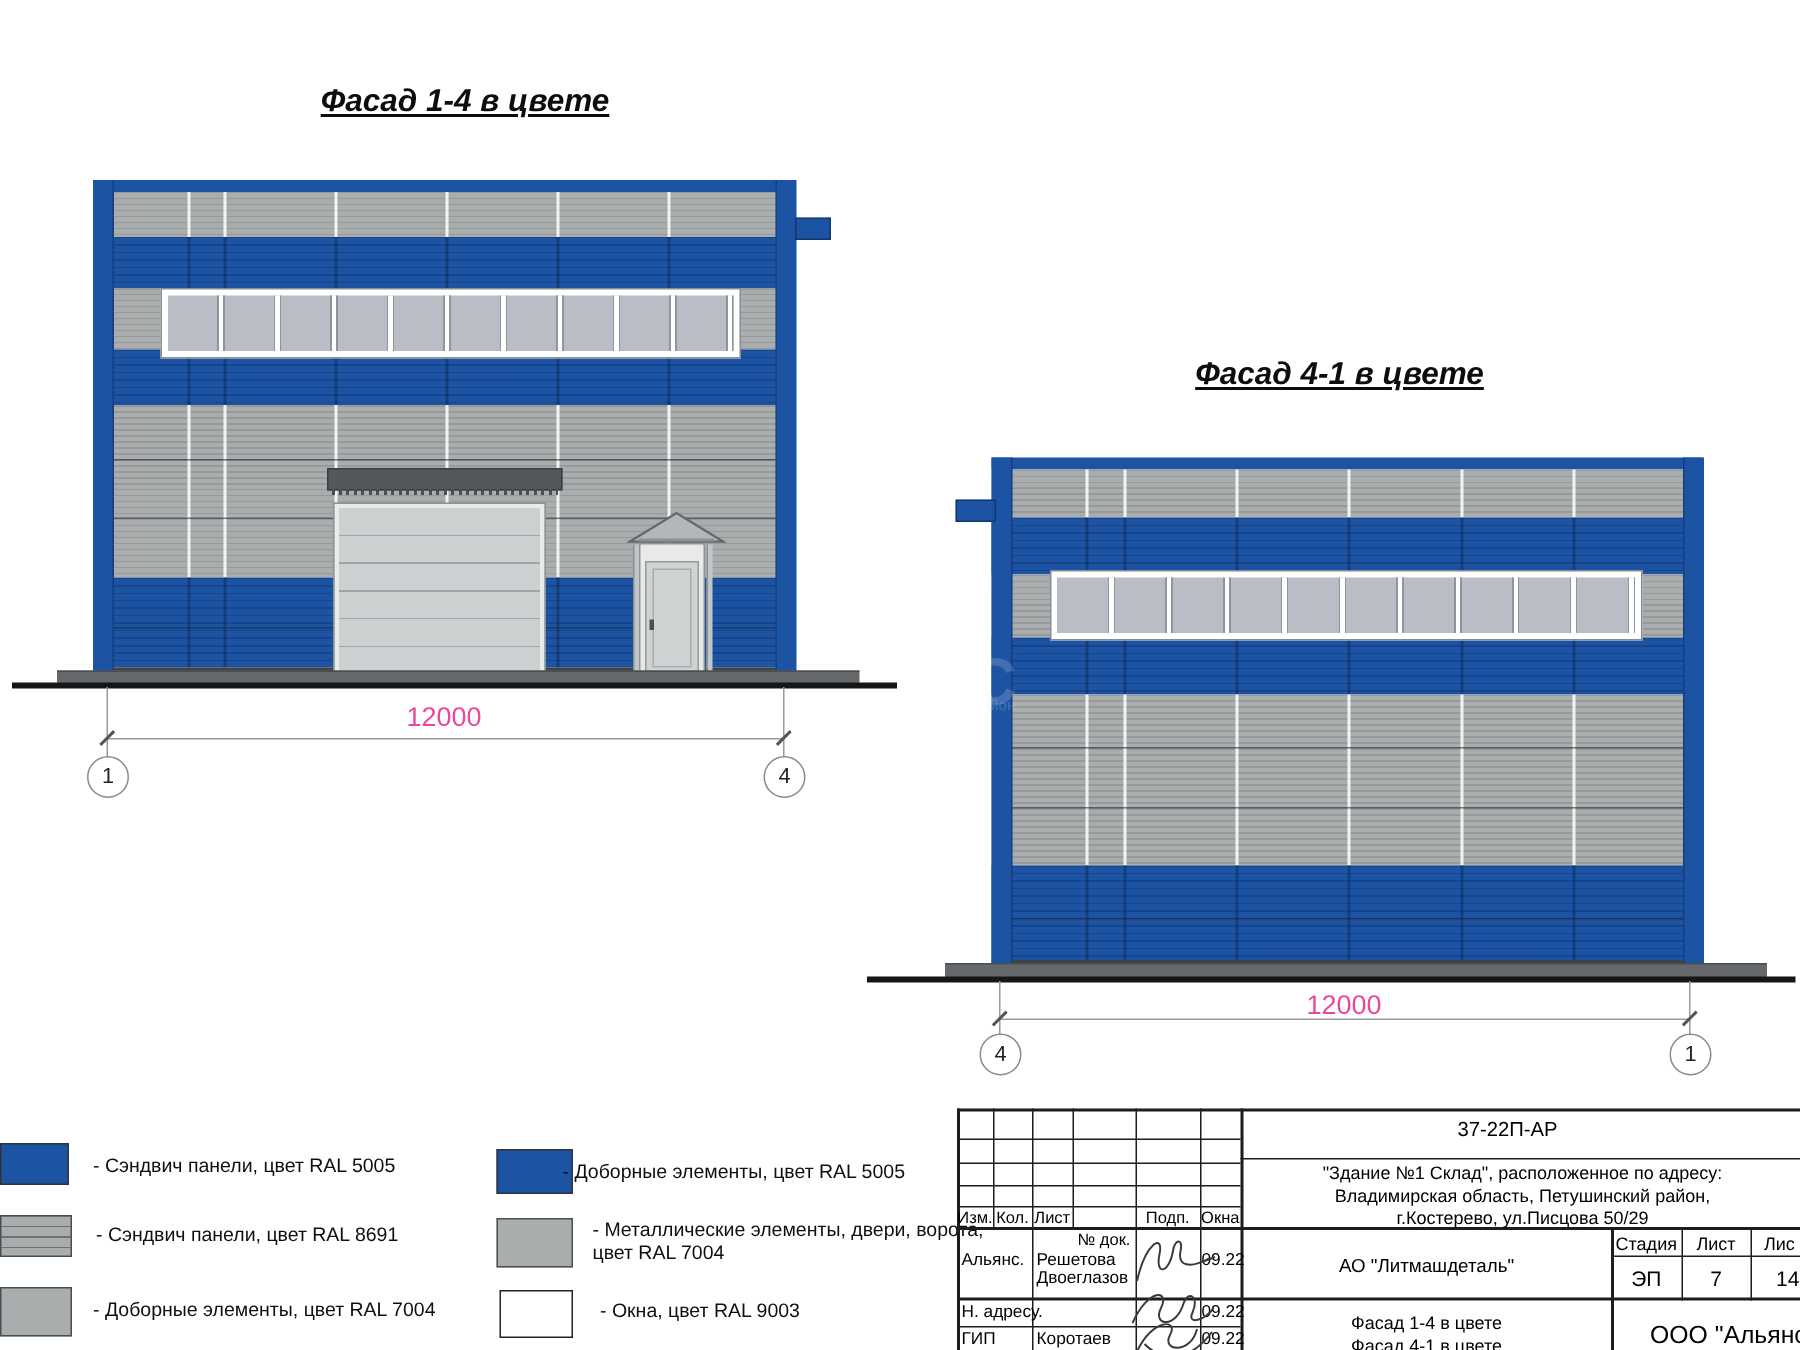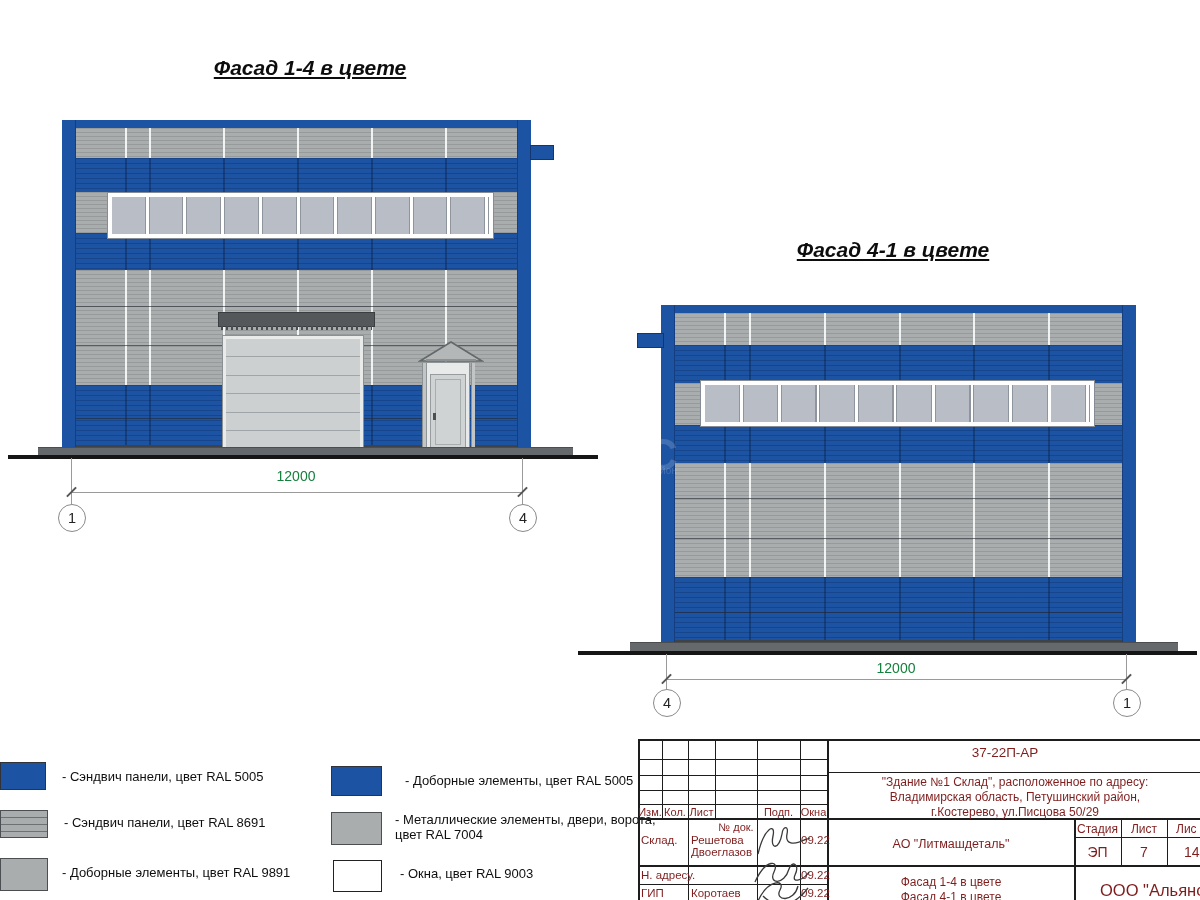--- a/index.html
+++ b/index.html
@@ -52,39 +52,39 @@
   .doorpanel { position:absolute; inset:4px; border:1px solid #a8adad; }
   .handle { position:absolute; width:3px; height:7px; background:#4c4f50; }
   .post { position:absolute; width:4px; background:#c2c5c5; border-left:1px solid #8b9192; box-sizing:border-box; }
 
   .apron { position:absolute; background:#66696b; border-top:1px solid #4b4e50; }
   .groundline { position:absolute; background:#161616; }
 
   .ext { position:absolute; width:1px; background:#9a9a9a; }
   .dim { position:absolute; height:1px; background:#9a9a9a; }
   .tick { position:absolute; width:13px; height:2px; background:#555; transform:rotate(-45deg); }
-  .dimtext { position:absolute; text-align:center; font-size:14px; color:#15803d; }
+  .dimtext { position:absolute; text-align:center; font-size:18px; color:#ec4899; }
   .axis { position:absolute; width:26px; height:26px; border-radius:50%; border:1px solid #8a8a8a;
           background:#fff; text-align:center; line-height:26px; font-size:14.5px; color:#222; }
 
   
   .swatch { position:absolute; box-sizing:border-box; }
   .sw-blue { background:var(--ral5005); border:1px solid #30343a; }
   .sw-gray { background:var(--ral7004); border:1px solid #4c4f51; }
   .sw-gray-ribbed { background:var(--ral7004); border:1px solid #4c4f51;
     background-image:repeating-linear-gradient(180deg, transparent 0 6px, rgba(0,0,0,.35) 6px 7px); }
   .sw-white { background:var(--ral9003); border:1px solid #222; }
   .leglabel { position:absolute; font-size:13px; color:#0f0f0f; line-height:15px; }
 
   
   .vl { position:absolute; width:1px; background:#1d1d1d; }
   .vl2 { position:absolute; width:2px; background:#1d1d1d; }
   .hl { position:absolute; height:1px; background:#1d1d1d; }
   .hl2 { position:absolute; height:2px; background:#1d1d1d; }
-  .tbt { position:absolute; font-size:11.5px; color:#7f1d1d; }
+  .tbt { position:absolute; font-size:11.5px; color:#000000; }
   .ctr { text-align:center; }
   .pre { white-space:pre-line; }
   .wm { position:absolute; color:#ffffff; opacity:.16; font-weight:bold; }
 </style>
 </head>
 <body>
 
 <div class="page">
 
   <div class="ftitle" style="left:150px; top:56px; width:320px;">Фасад 1-4 в цвете</div>
@@ -179,24 +179,24 @@
   <div class="axis" style="left:653px; top:689px;">4</div>
   <div class="axis" style="left:1113px; top:689px;">1</div>
 
   <div class="swatch sw-blue" style="left:0; top:762px; width:46px; height:28px;"></div>
   <div class="leglabel" style="left:62px; top:769px;">- Сэндвич панели, цвет RAL 5005</div>
 
   <div class="swatch sw-gray-ribbed" style="left:0; top:810px; width:48px; height:28px;"></div>
   <div class="leglabel" style="left:64px; top:815px;">- Сэндвич панели, цвет RAL 8691</div>
 
   <div class="swatch sw-gray" style="left:0; top:858px; width:48px; height:33px;"></div>
-  <div class="leglabel" style="left:62px; top:865px;">- Доборные элементы, цвет RAL 9891</div>
+  <div class="leglabel" style="left:62px; top:865px;">- Доборные элементы, цвет RAL 7004</div>
 
   <div class="swatch sw-blue" style="left:331px; top:766px; width:51px; height:30px;"></div>
-  <div class="leglabel" style="left:405px; top:773px;">- Доборные элементы, цвет RAL 5005</div>
+  <div class="leglabel" style="left:375px; top:773px;">- Доборные элементы, цвет RAL 5005</div>
 
   <div class="swatch sw-gray" style="left:331px; top:812px; width:51px; height:33px;"></div>
   <div class="leglabel pre" style="left:395px; top:812px;">- Металлические элементы, двери, ворота,
 цвет RAL 7004</div>
 
   <div class="swatch sw-white" style="left:333px; top:860px; width:49px; height:32px;"></div>
   <div class="leglabel" style="left:400px; top:866px;">- Окна, цвет RAL 9003</div>
 
   <div class="abs" style="left:0; top:0; width:1200px; height:900px;">
 
@@ -227,21 +227,21 @@
 Владимирская область, Петушинский район,
 г.Костерево, ул.Писцова 50/29</div>
 
     <div class="tbt ctr" style="left:638px; top:806px; width:24px; font-size:11px;">Изм.</div>
     <div class="tbt ctr" style="left:662px; top:806px; width:26px; font-size:11px;">Кол.</div>
     <div class="tbt ctr" style="left:688px; top:806px; width:27px; font-size:11px;">Лист</div>
     <div class="tbt ctr" style="left:715px; top:821px; width:42px; font-size:11px;">№ док.</div>
     <div class="tbt ctr" style="left:757px; top:806px; width:43px; font-size:11px;">Подп.</div>
     <div class="tbt ctr" style="left:800px; top:806px; width:27px; font-size:11px;">Окна</div>
 
-    <div class="tbt" style="left:641px; top:834px;">Склад.</div>
+    <div class="tbt" style="left:641px; top:834px;">Альянс.</div>
     <div class="tbt" style="left:691px; top:834px;">Решетова</div>
     <div class="tbt" style="left:801px; top:834px;">09.22</div>
     <div class="tbt" style="left:641px; top:869px;">Н. адресу.</div>
     <div class="tbt" style="left:691px; top:846px;">Двоеглазов</div>
     <div class="tbt" style="left:801px; top:869px;">09.22</div>
     <div class="tbt" style="left:641px; top:887px;">ГИП</div>
     <div class="tbt" style="left:691px; top:887px;">Коротаев</div>
     <div class="tbt" style="left:801px; top:887px;">09.22</div>
 
     <svg class="abs" style="left:752px; top:820px;" width="60" height="42" viewBox="0 0 60 42">

